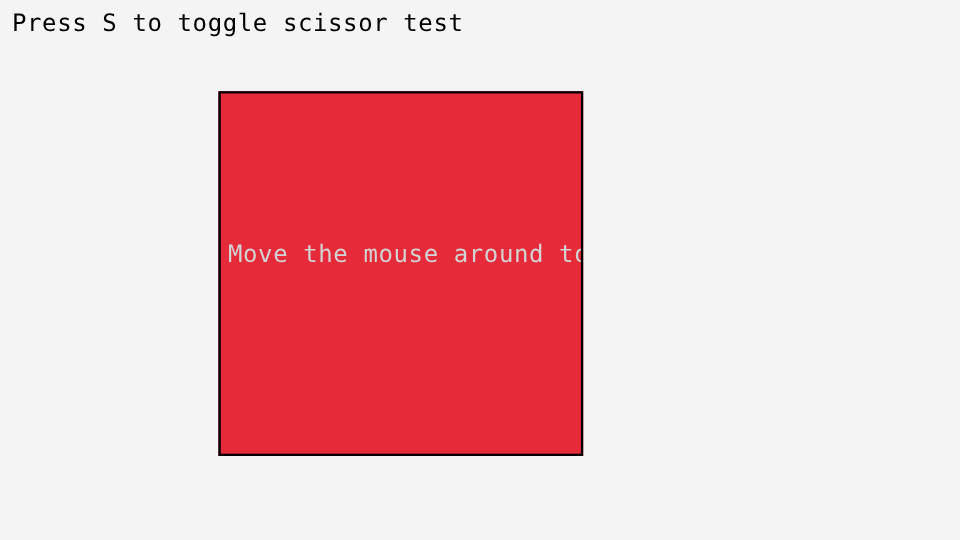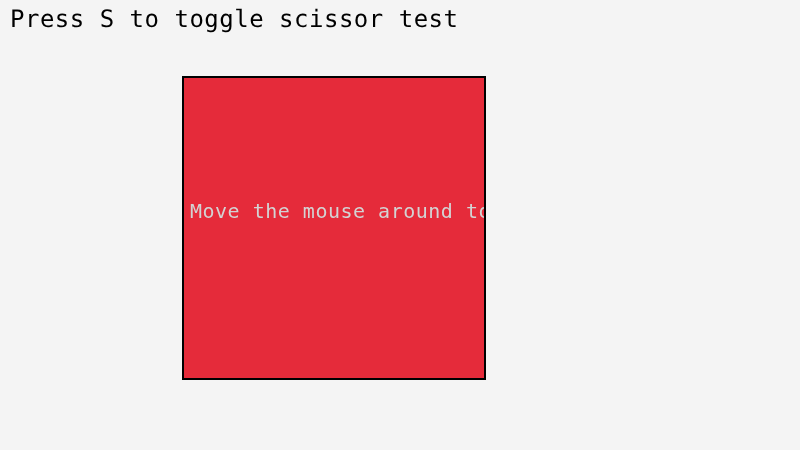--- a/index.html
+++ b/index.html
@@ -22,21 +22,21 @@
     background: #f4f4f4;
     overflow: hidden;
   }
 
   
   #header-text {
     position: absolute;
     left: 10px;
     top: 8px;
     font-family: "DejaVu Sans Mono", monospace;
-    font-size: 24px;
+    font-size: 20px;
     line-height: 22px;
     letter-spacing: 0.5px;
     color: #000000;
     white-space: pre;
     -webkit-font-smoothing: none;
     font-smooth: never;
     text-rendering: geometricPrecision;
   }
 
   

